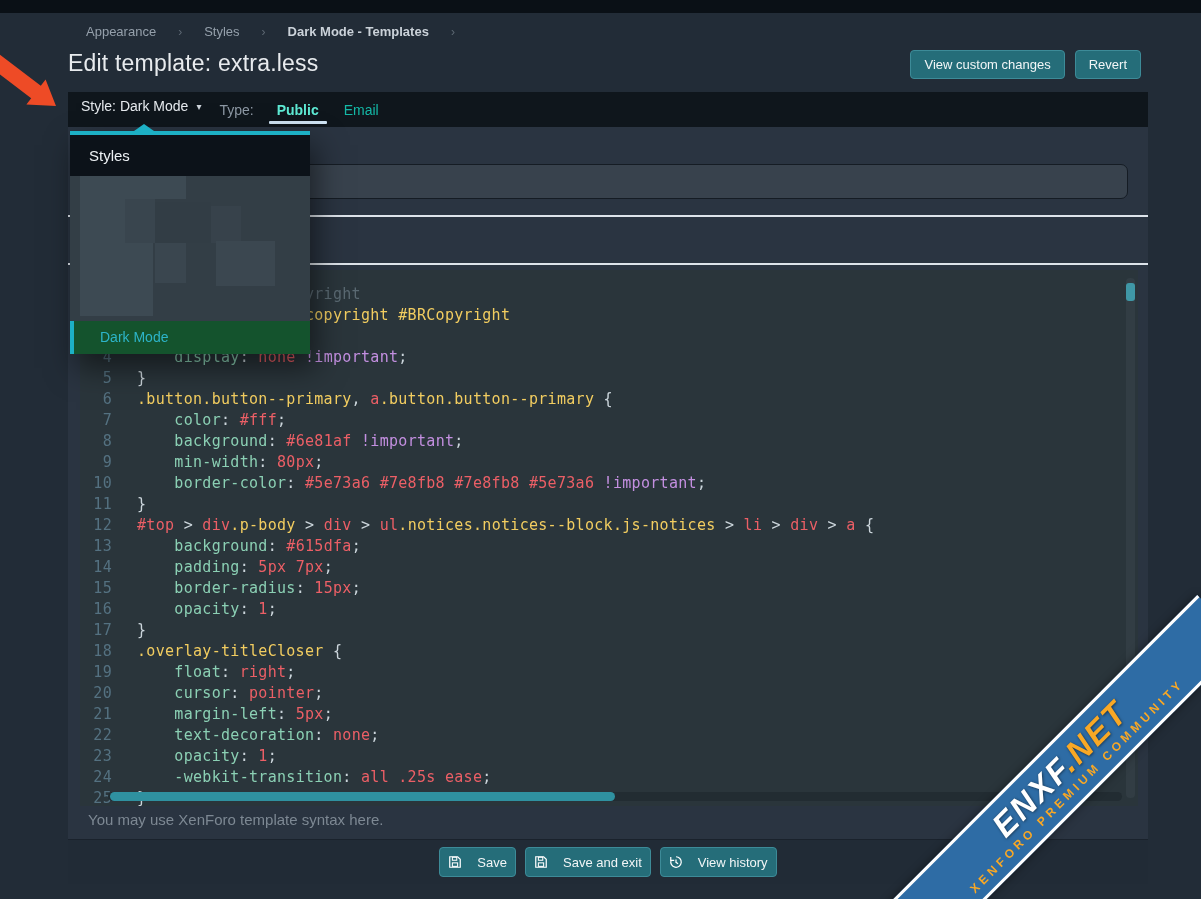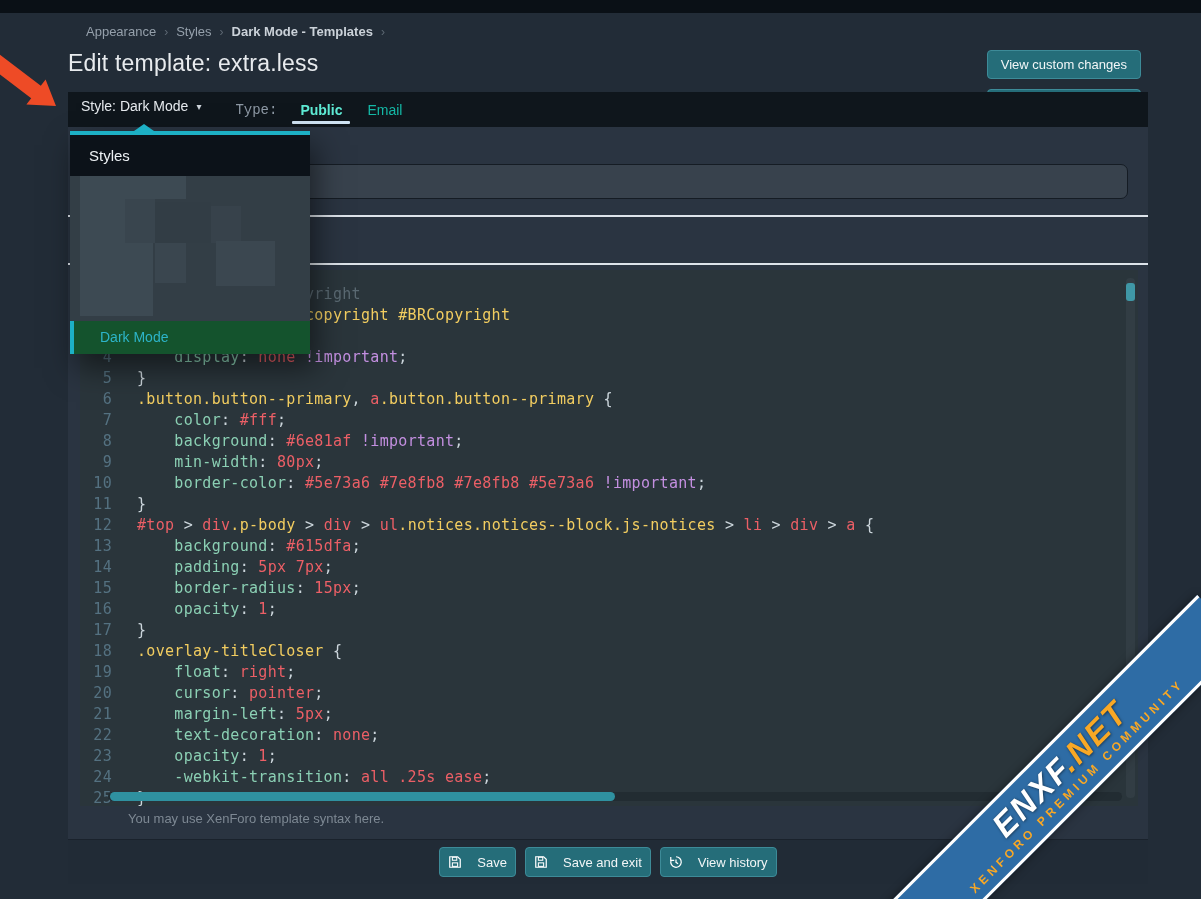--- a/index.html
+++ b/index.html
@@ -1,35 +1,35 @@
 <!DOCTYPE html>
 <html><head>
 <meta charset="utf-8">
 <style>
   html,body{margin:0;padding:0;background:#161d26;}
   body{font-family:"Liberation Sans",sans-serif;}
   .screen{position:relative;width:1201px;height:899px;background:#222c37;overflow:hidden;}
   .topbar{position:absolute;left:0;top:0;width:1201px;height:13px;background:#0a1016;}
 
-  .breadcrumb{position:absolute;left:86px;top:24px;font-size:13px;display:flex;gap:8px;align-items:center;}
+  .breadcrumb{position:absolute;left:86px;top:24px;font-size:13px;display:flex;gap:22px;align-items:center;}
   .bc-link{color:#95a0ab;text-decoration:none;cursor:pointer;}
   .bc-current{color:#cbd2d9;font-weight:700;}
   .bc-sep{color:#5d6873;font-size:12px;}
 
   .page-title{position:absolute;left:68px;top:50px;margin:0;font-size:23px;font-weight:400;color:#e8ebee;letter-spacing:.2px;}
 
-  .header-actions{position:absolute;top:50px;right:60px;display:flex;gap:10px;flex-direction:column;}
+  .header-actions{position:absolute;top:50px;right:60px;display:flex;gap:10px;}
   .btn{background:#256d79;border:1px solid #3d8b98;border-radius:4px;color:#f2f6f7;font-size:13px;padding:6px 13px;font-family:inherit;cursor:pointer;}
   .btn.with-icon{display:inline-flex;align-items:center;gap:15px;height:30px;padding:0 8px;box-sizing:border-box;}
   .btn-icon svg{display:block;}
 
   .tabbar{position:absolute;left:68px;top:92px;width:1080px;height:35px;background:#0f161c;display:flex;align-items:stretch;font-size:14px;}
   .style-select{display:flex;align-items:center;gap:8px;color:#e6eaee;padding:0 14px 8px 13px;cursor:pointer;}
   .caret{font-size:10px;color:#cfd6dd;margin-top:2px;}
-  .type-label{color:#8d98a4;display:flex;align-items:center;margin-left:20px;font-family:Liberation Mono, monospace;}
+  .type-label{color:#8d98a4;display:flex;align-items:center;margin-left:4px;}
   .tab{display:flex;align-items:center;padding:0 2px;margin-left:21px;color:#14b8a6;position:relative;cursor:pointer;}
   .tab.active{color:#5eead4;font-weight:600;}
   .tab.active::after{content:"";position:absolute;left:-6px;right:-6px;bottom:3px;height:3px;background:#cfe3f3;border-radius:1px;}
 
   .panel{position:absolute;left:68px;top:127px;width:1080px;height:757px;background:#2a3441;}
   .name-input{position:absolute;left:20px;top:37px;width:1040px;height:35px;box-sizing:border-box;background:#38424d;border:1px solid #151c24;border-radius:7px;color:#d9dee3;font-size:14px;padding:0 12px;font-family:inherit;outline:none;}
   .divider{position:absolute;left:0;width:1080px;height:2px;background:#dde3ea;}
   .d1{top:88px;}.d2{top:136px;}
 
   .editor{position:absolute;left:12px;top:143px;width:1058px;height:536px;background:#2a353b;overflow:hidden;font-family:"DejaVu Sans Mono",monospace;font-size:15px;letter-spacing:.3px;cursor:text;}
@@ -37,21 +37,21 @@
   .cl{display:flex;height:21px;line-height:21px;white-space:pre;}
   .ln{width:45px;box-sizing:border-box;padding-right:13px;text-align:right;color:#547181;flex:none;}
   .codetext{margin-left:12px;}
   .cm{color:#5b6a73;}.sel{color:#f2cd60;}.tag{color:#ec5f66;}.prop{color:#8bd0b4;}
   .val{color:#ec5f66;}.imp{color:#c38fe0;}.pun{color:#ccd6dc;}
   .vscroll{position:absolute;top:8px;right:3px;width:9px;height:520px;background:#323d44;border-radius:4px;}
   .vthumb{position:absolute;top:5px;left:0;width:9px;height:18px;background:#3f97a6;border-radius:3px;}
   .hscroll{position:absolute;left:28px;bottom:5px;width:1014px;height:9px;background:#222c32;border-radius:5px;}
   .hthumb{position:absolute;left:2px;top:0;width:505px;height:9px;background:#2f91a0;border-radius:5px;}
 
-  .hint{position:absolute;left:20px;top:684px;font-size:13px;color:#7d8893;margin-left:40px;}
+  .hint{position:absolute;left:20px;top:684px;font-size:15px;color:#7d8893;}
   .footer-bar{position:absolute;left:0;top:712px;width:1080px;height:45px;background:#212b36;border-top:1px solid #1a222c;display:flex;align-items:center;justify-content:center;gap:9px;box-sizing:border-box;}
 
   .dropdown{position:absolute;left:70px;top:131px;width:240px;z-index:5;box-shadow:6px 14px 28px rgba(0,0,0,.5);}
   .dd-accent{height:4px;background:#1db0c5;position:relative;}
   .dd-accent::after{content:"";position:absolute;left:64px;top:-7px;border-left:10px solid transparent;border-right:10px solid transparent;border-bottom:7px solid #1db0c5;}
   .dd-header{height:41px;background:#0c1219;color:#edf1f4;font-size:15px;line-height:41px;padding-left:19px;}
   .dd-body{height:145px;background:#333e46;position:relative;overflow:hidden;cursor:pointer;}
   .pb{position:absolute;}
   .pb1{left:10px;top:0;width:73px;height:140px;background:#3d4a53;}
   .pb2{left:10px;top:0;width:106px;height:23px;background:#3d4a53;}

